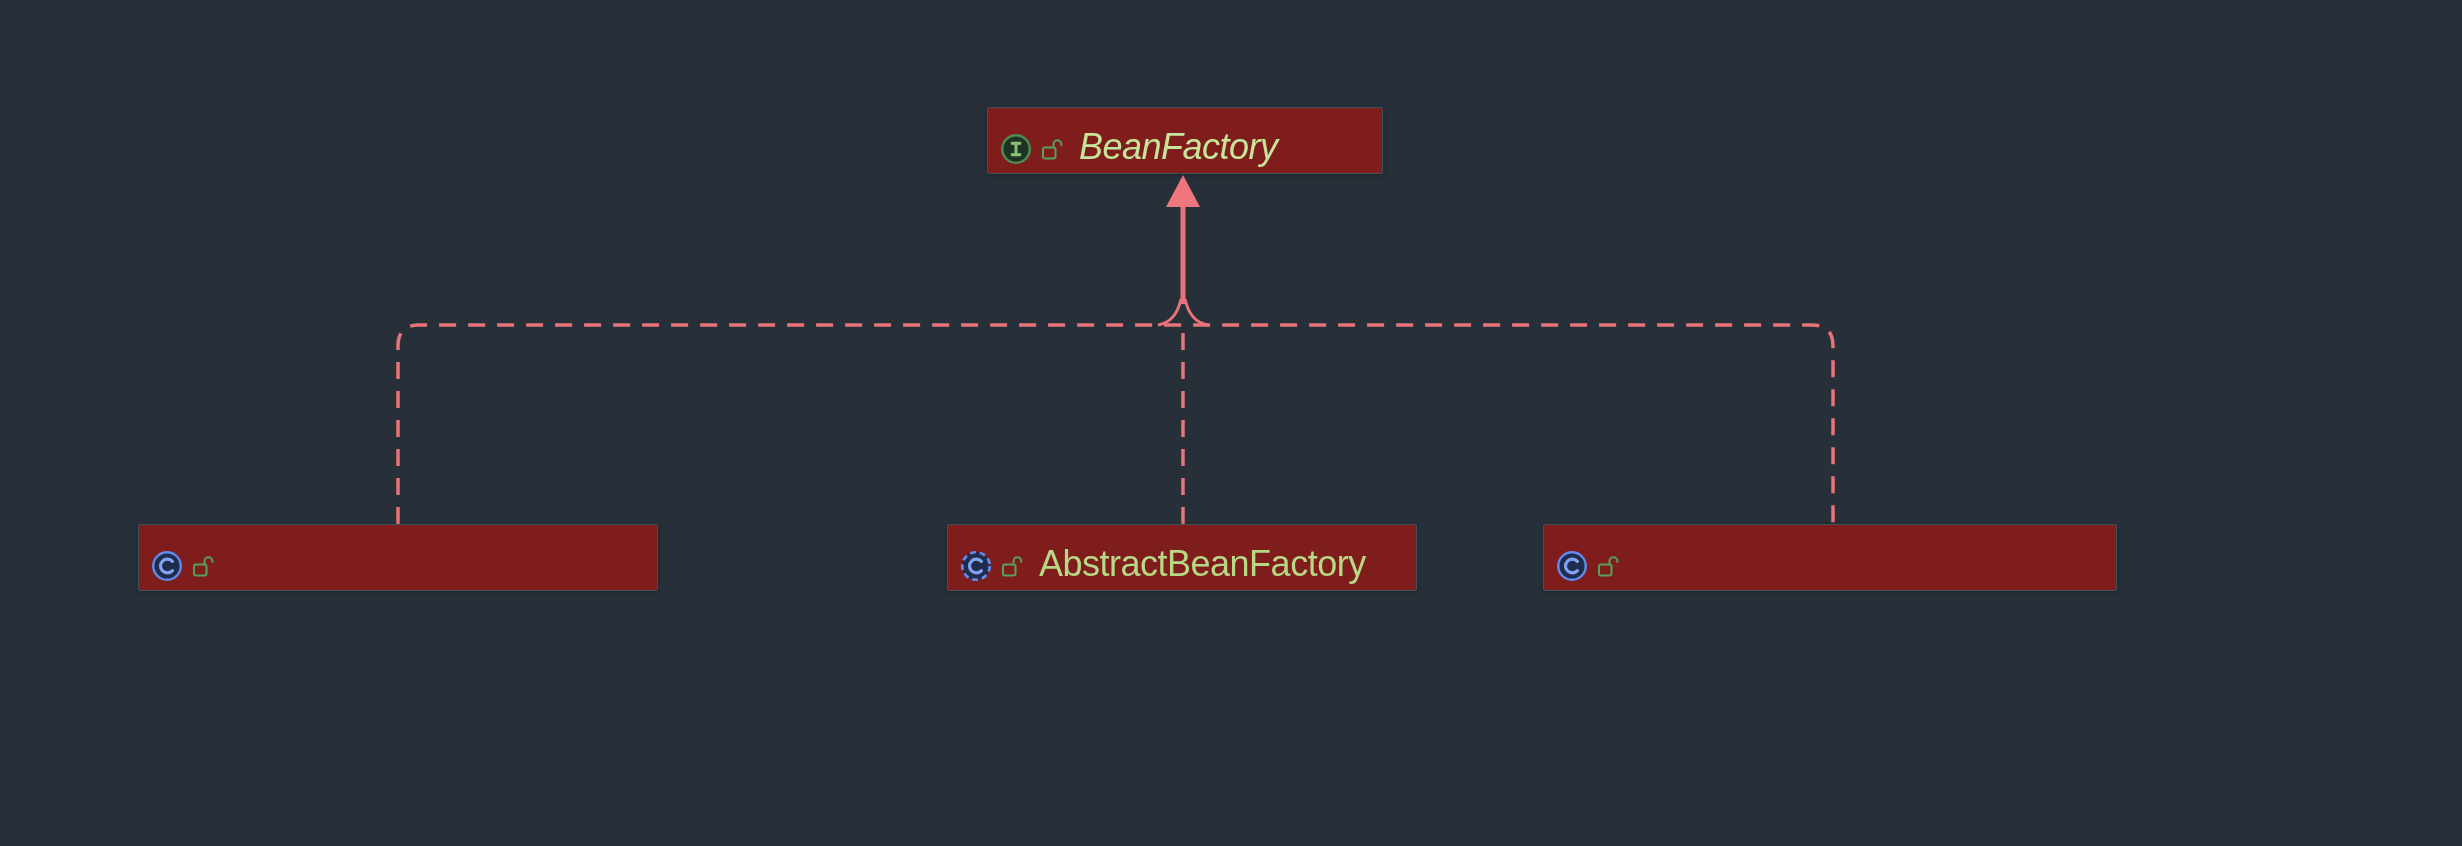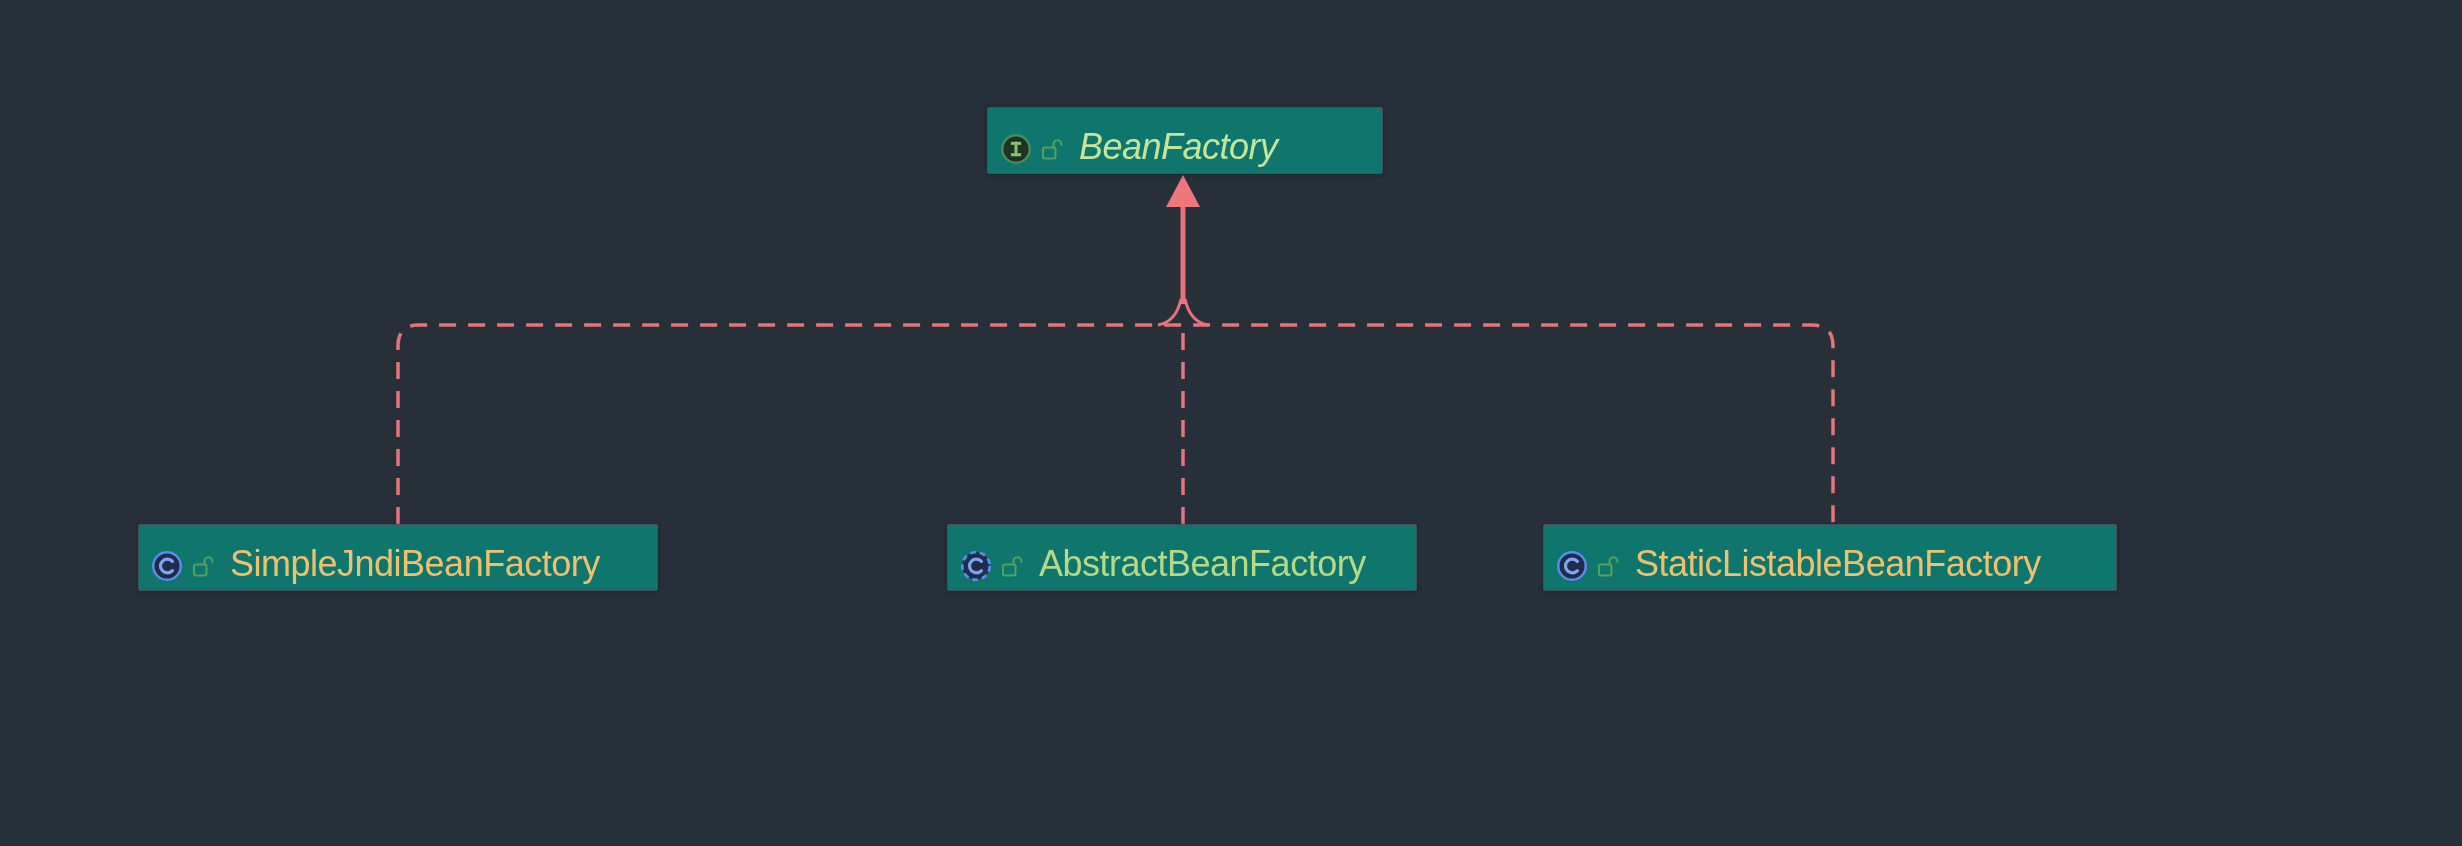--- a/index.html
+++ b/index.html
@@ -8,21 +8,21 @@
     background:#273039;
     font-family:"Liberation Sans", sans-serif;
     overflow:hidden;
   }
   .canvas{position:relative;width:2462px;height:846px;background:#273039;}
   .edge-layer{position:absolute;left:0;top:0;width:2462px;height:846px;}
   .node{
     position:absolute;
     display:flex;align-items:center;
     height:67px;box-sizing:border-box;
-    background:#0f766e;
+    background:#7f1d1d;
     border:1px solid #44515b;
     border-radius:2px;
     padding:16px 16px 0 12px;
     box-shadow:0 1px 5px rgba(0,0,0,0.28);
   }
   .badge{width:32px;height:32px;flex:0 0 auto;margin-right:9px;}
   .lock{width:22px;height:26px;flex:0 0 auto;margin-right:16px;}
   .label{
     font-size:36px;letter-spacing:-0.5px;white-space:nowrap;line-height:1;
     padding-bottom:3px;
@@ -78,21 +78,20 @@
     <svg class="badge" viewBox="0 0 20 20">
       <circle cx="10" cy="10" r="8.6" fill="#1f2c4c" stroke="#5f8bee" stroke-width="1.5"></circle>
       <path d="M13.4 7.1 A4.3 4.3 0 1 0 13.4 12.9" fill="none" stroke="#7fa4f5" stroke-width="2" stroke-linecap="round"></path>
     </svg>
     <svg class="lock" viewBox="0 0 22 26">
       <g fill="none" stroke="#57a05c" stroke-width="2" stroke-linejoin="round">
         <rect x="2" y="11.5" width="12.5" height="11" rx="2"></rect>
         <path d="M12.5 11.5 v-3.4 a3.9 3.9 0 0 1 7.8 0 v1.7"></path>
       </g>
     </svg>
-    <span class="label amber">SimpleJndiBeanFactory</span>
   </div>
 
   <div class="node" id="node-abstract">
     <svg class="badge" viewBox="0 0 20 20">
       <circle cx="10" cy="10" r="8.6" fill="#1f2c4c" stroke="#5f8bee" stroke-width="1.7" stroke-dasharray="3.6 2.5"></circle>
       <path d="M13.4 7.1 A4.3 4.3 0 1 0 13.4 12.9" fill="none" stroke="#7fa4f5" stroke-width="2" stroke-linecap="round"></path>
     </svg>
     <svg class="lock" viewBox="0 0 22 26">
       <g fill="none" stroke="#57a05c" stroke-width="2" stroke-linejoin="round">
         <rect x="2" y="11.5" width="12.5" height="11" rx="2"></rect>
@@ -106,16 +105,15 @@
     <svg class="badge" viewBox="0 0 20 20">
       <circle cx="10" cy="10" r="8.6" fill="#1f2c4c" stroke="#5f8bee" stroke-width="1.5"></circle>
       <path d="M13.4 7.1 A4.3 4.3 0 1 0 13.4 12.9" fill="none" stroke="#7fa4f5" stroke-width="2" stroke-linecap="round"></path>
     </svg>
     <svg class="lock" viewBox="0 0 22 26">
       <g fill="none" stroke="#57a05c" stroke-width="2" stroke-linejoin="round">
         <rect x="2" y="11.5" width="12.5" height="11" rx="2"></rect>
         <path d="M12.5 11.5 v-3.4 a3.9 3.9 0 0 1 7.8 0 v1.7"></path>
       </g>
     </svg>
-    <span class="label amber">StaticListableBeanFactory</span>
   </div>
 
 </div>
 
 </body></html>

